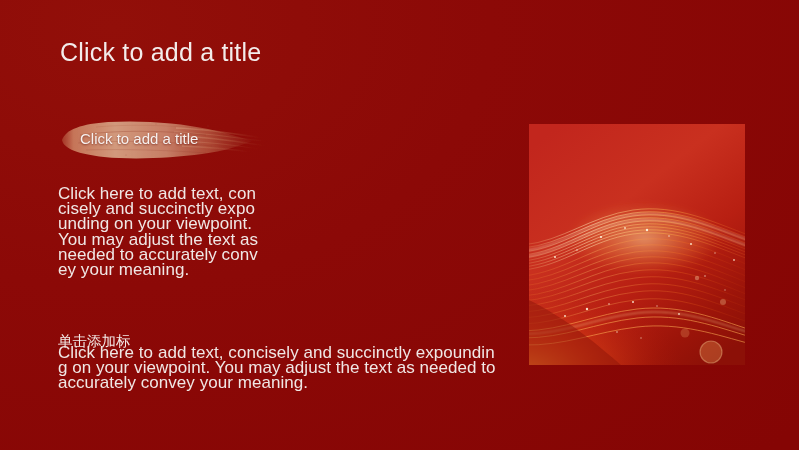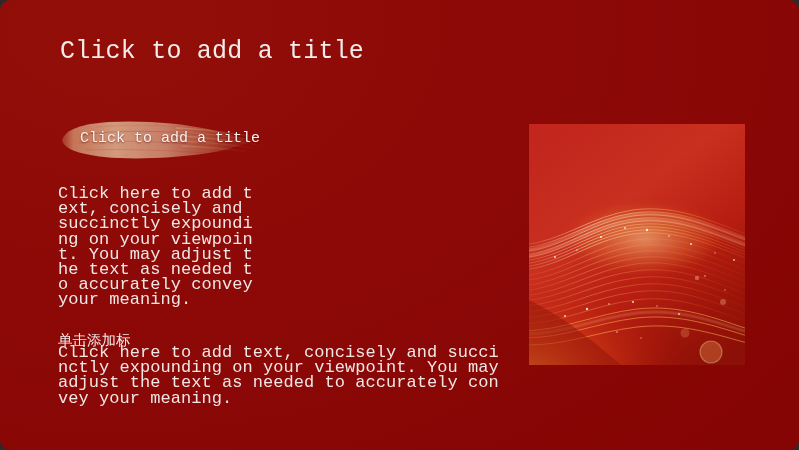--- a/index.html
+++ b/index.html
@@ -9,22 +9,21 @@
     background: #2b2b2b;
   }
   #slide {
     position: relative;
     width: 799px;
     height: 450px;
     overflow: hidden;
     background: #8b0806;
     background-image:
       radial-gradient(ellipse 900px 620px at 14% 6%, #920f09 0%, #8c0907 42%, #850504 100%);
-    font-family: Liberation Mono, monospace;
-    border-radius: 10px;
+    font-family: Liberation Sans, sans-serif;
     -webkit-font-smoothing: antialiased;
   }
 
   
   #main-title {
     position: absolute;
     left: 60px;
     top: 36px;
     font-size: 25px;
     line-height: 32px;

